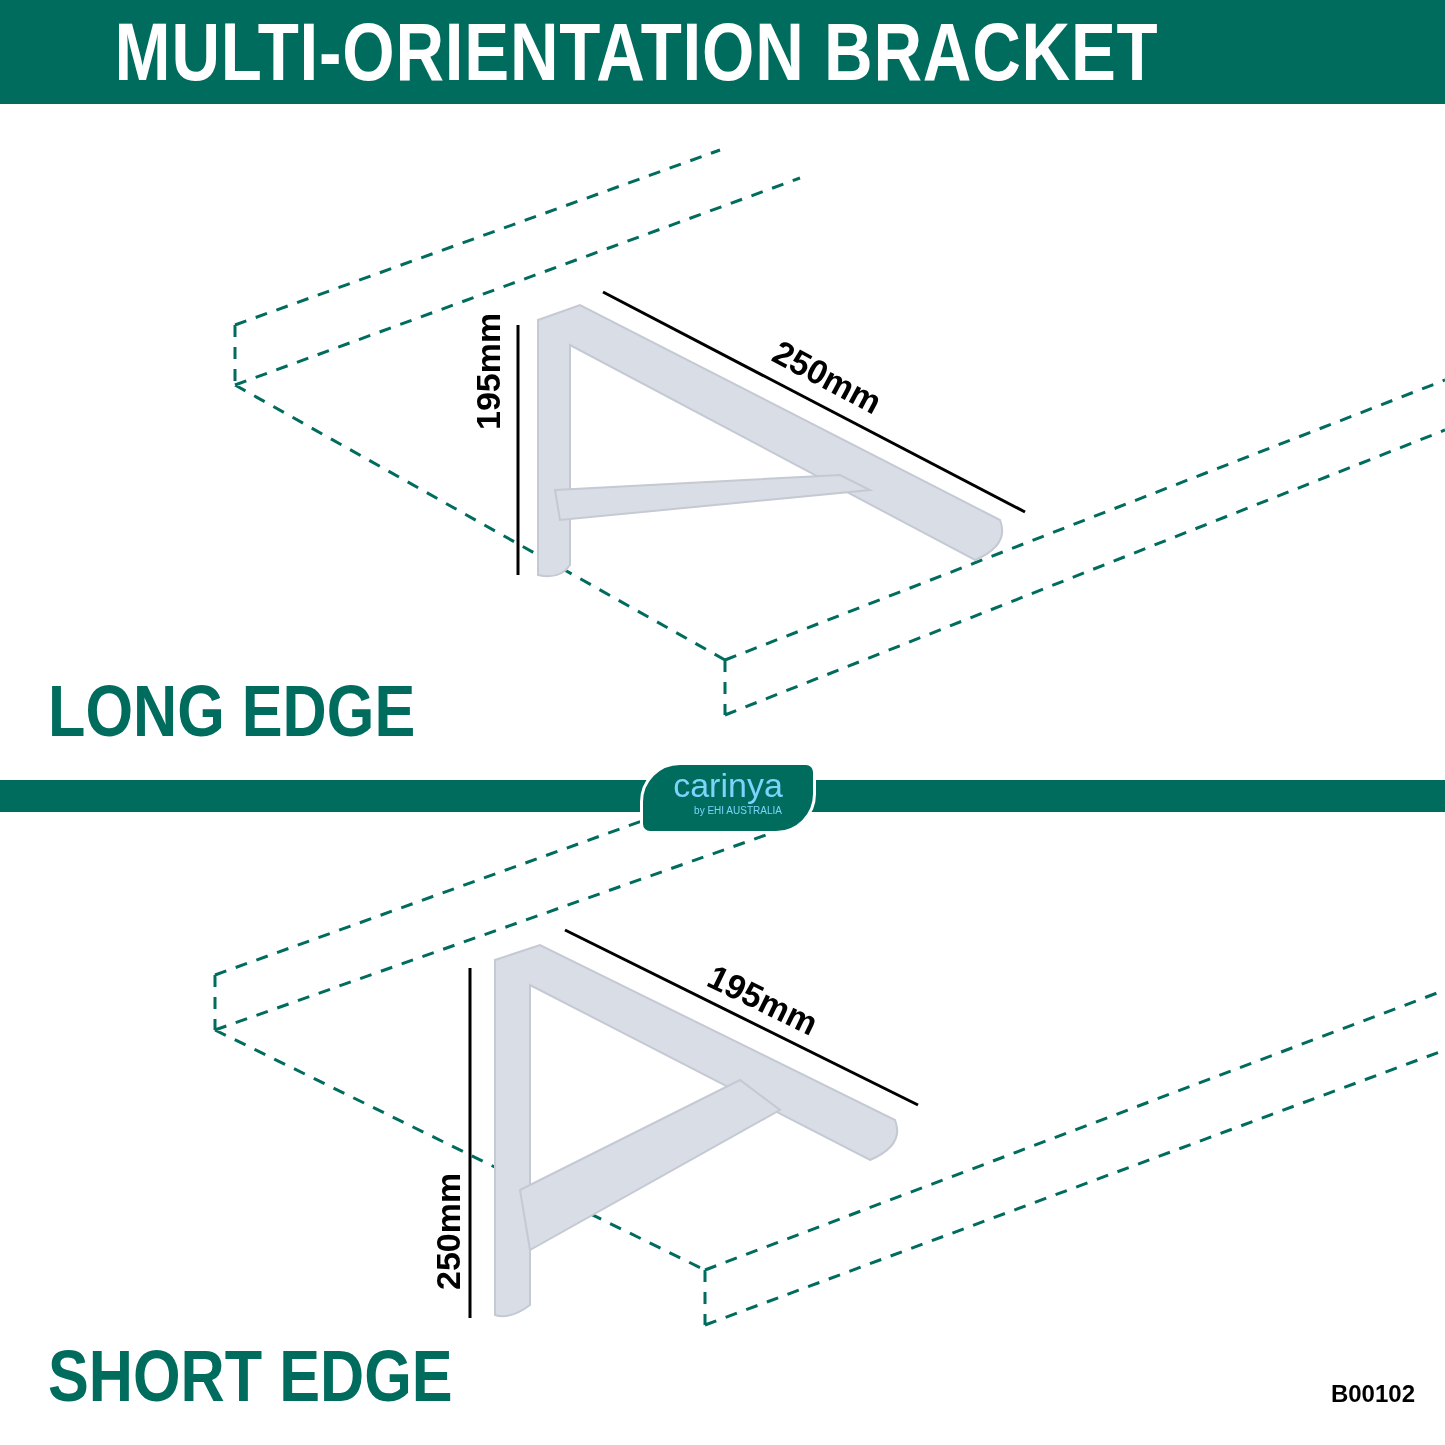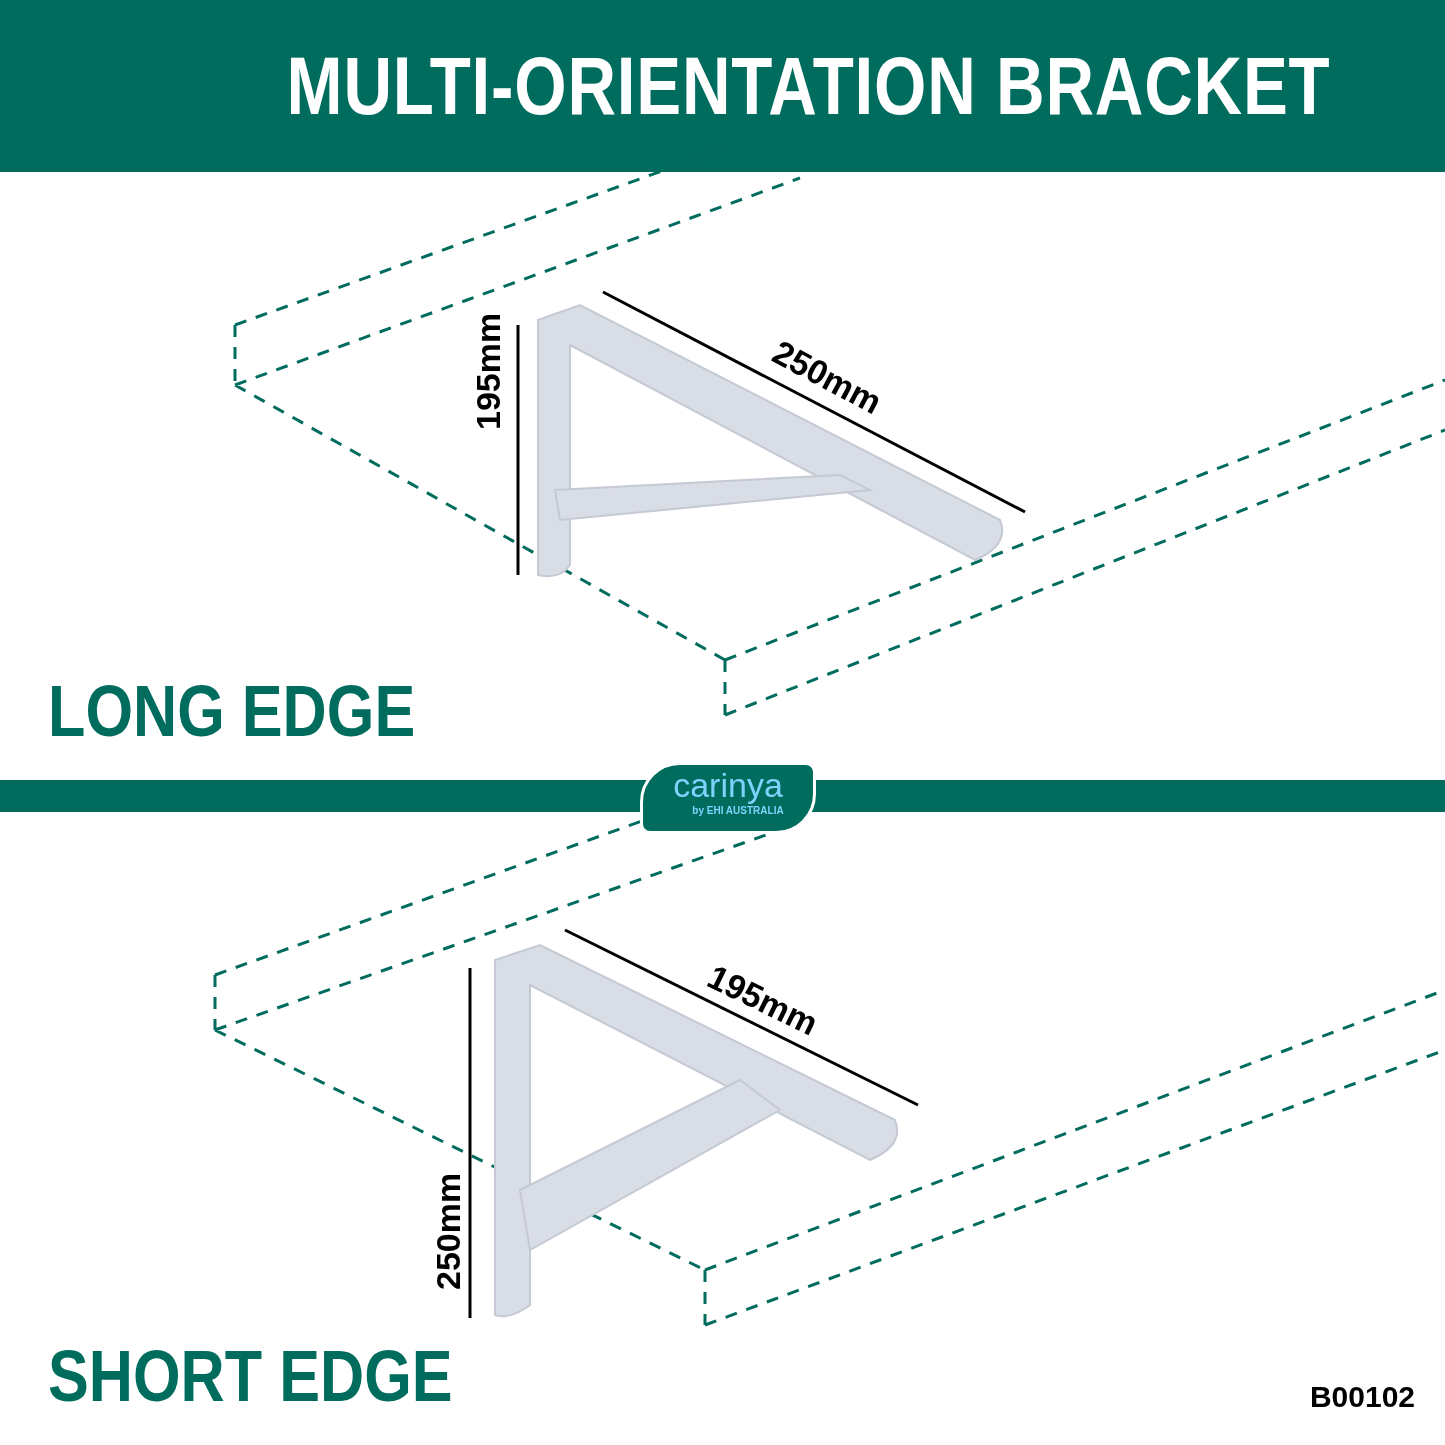--- a/index.html
+++ b/index.html
@@ -1,23 +1,23 @@
 <!DOCTYPE html>
 <html><head>
 <meta charset="utf-8">
 <style>
 body{margin:0;width:1445px;height:1445px;background:#fff;position:relative;overflow:hidden;font-family:"Liberation Sans",sans-serif;}
-.banner{position:absolute;left:0;top:0;width:1445px;height:172px;background:#006c5e;display:flex;align-items:center;justify-content:flex-end;}
+.banner{position:absolute;left:0;top:0;width:1445px;height:104px;background:#006c5e;display:flex;align-items:center;justify-content:flex-start;}
 .banner span{color:#fff;font-weight:bold;font-size:82px;transform:scaleX(0.82);letter-spacing:1px;}
 .label{position:absolute;color:#006c5e;font-weight:bold;font-size:72px;transform-origin:left;transform:scaleX(0.85);}
 .divider{position:absolute;left:0;top:780px;width:1445px;height:32px;background:#006c5e;}
 .logo{position:absolute;left:640px;top:762px;width:170px;height:66px;background:#006c5e;border:3px solid #fff;border-radius:40px 10px 40px 10px;text-align:center;color:#7dd3fc;}
 .logo .n{font-size:34px;line-height:40px;}
-.logo .s{font-size:10px;font-weight:bold;padding-left:20px;}
-.code{position:absolute;right:30px;top:1380px;font-weight:bold;font-size:30px;}
+.logo .s{font-size:10px;font-weight:normal;padding-left:20px;}
+.code{position:absolute;right:30px;top:1380px;font-weight:bold;font-size:24px;}
 svg{position:absolute;left:0;top:0;}
 .dim{font-weight:bold;font-size:34px;font-family:"Liberation Sans",sans-serif;}
 </style>
 </head>
 <body>
 
 <div class="banner">
     <span>MULTI-ORIENTATION BRACKET</span>
   </div>
 <svg width="1445" height="1445">

